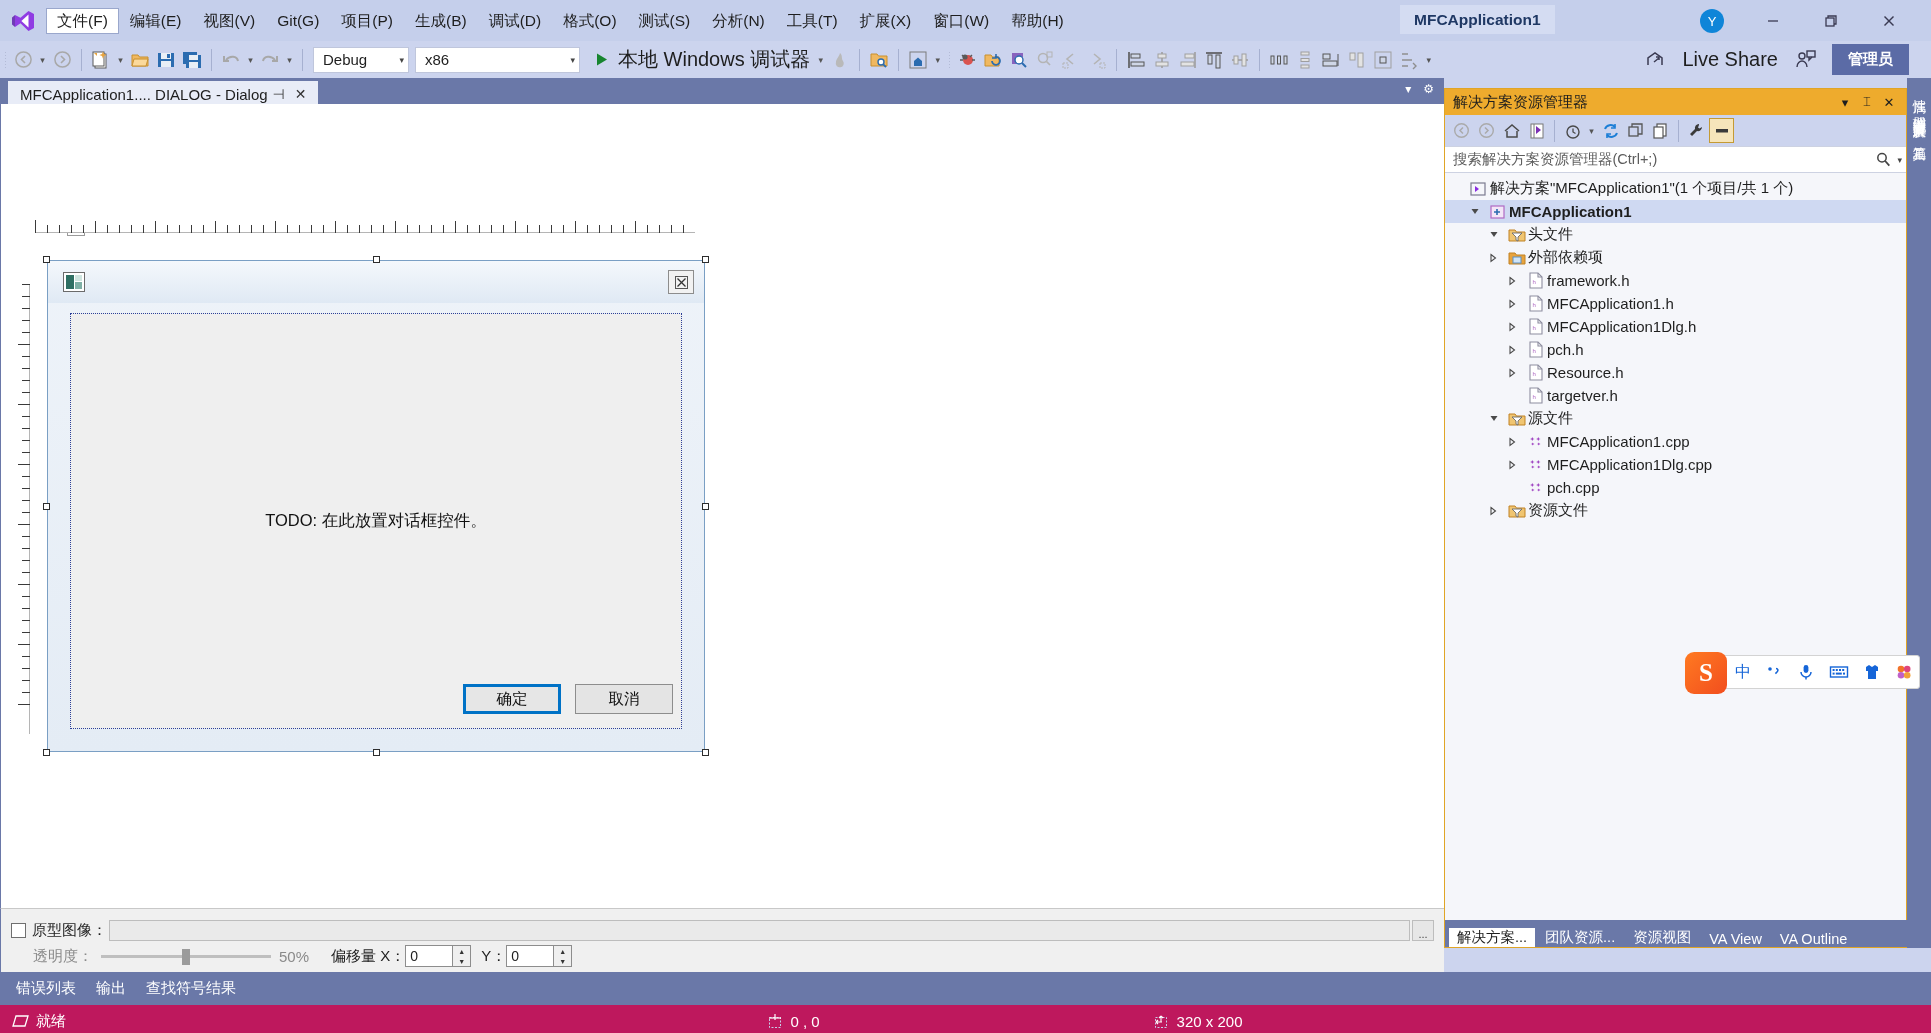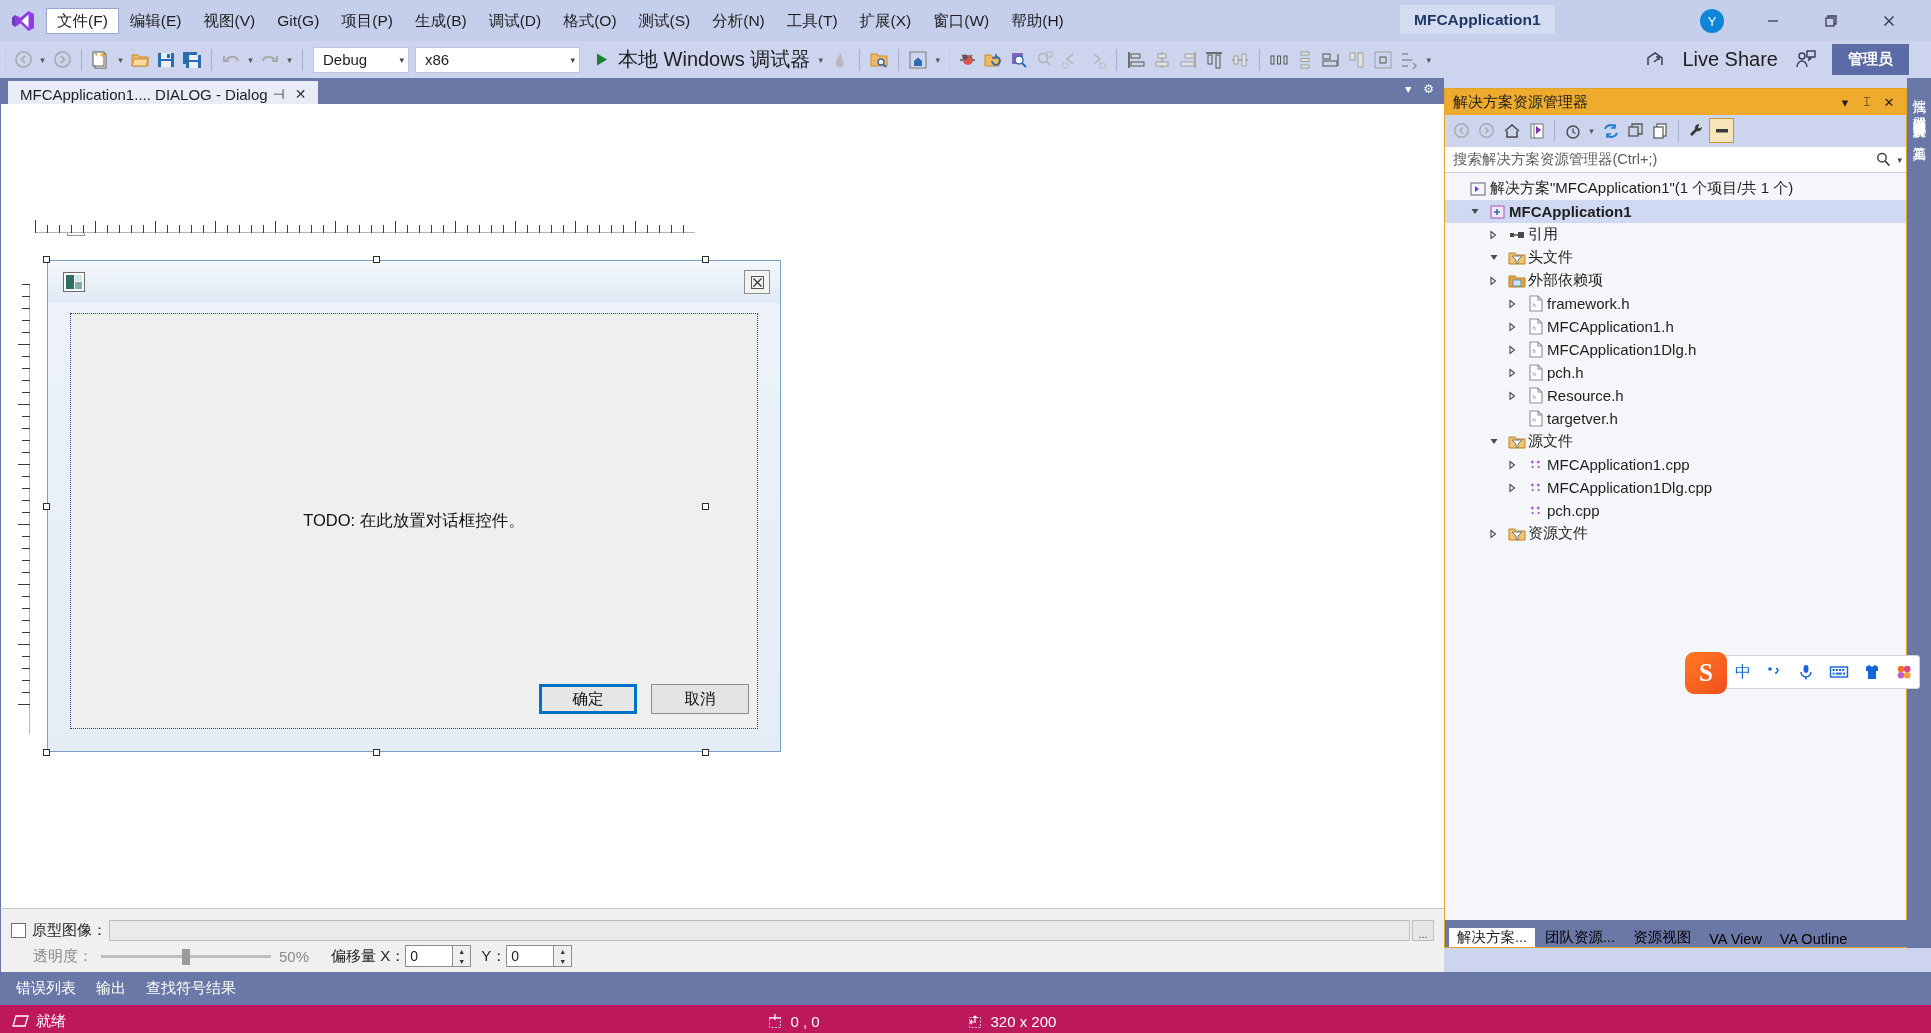--- a/index.html
+++ b/index.html
@@ -106,21 +106,21 @@
     background: #ffffff; border-right: 1px solid #b5b5b5;
   }
   .ruler-corner {
     position: absolute; left: 66px; top: 116px; width: 18px; height: 16px;
     background:#fff; border:1px solid #9a9a9a;
   }
 
   
   .dlg-wrap { position: absolute; left: 42px; top: 152px; width: 666px; height: 500px; }
   .dlg {
-    position: absolute; left: 4px; top: 4px; width: 734px; height: 492px;
+    position: absolute; left: 4px; top: 4px; width: 658px; height: 492px;
     border: 1px solid #7a9fc4;
     background: linear-gradient(to bottom, #eef3f9 0%, #e4ecf5 100%);
   }
   .dlg-caption {
     position: absolute; left: 0; top: 0; right: 0; height: 42px;
     background: linear-gradient(to bottom, #f4f8fc 0%, #dfe9f4 100%);
     display: flex; align-items: center; padding: 0 8px;
   }
   .dlg-icon { width: 22px; height: 20px; margin-left: 7px; border: 1px solid #6b6b6b; background: #fff;
     display:flex; align-items:center; justify-content:center; }
@@ -210,21 +210,21 @@
   .se-search .ph { flex: 1; font-size: 14.5px; color: #5c5c5c; }
   .se-tree { padding: 4px 0 0 0; font-size: 15px; color: #1e1e1e; }
   .tr { height: 23px; display: flex; align-items: center; white-space: nowrap; }
   .tr.sel { background: #cfd9f2; font-weight: bold; }
   .tw { width: 17px; text-align: center; font-size: 9px; color: #4a4a4a; }
   .ti { width: 22px; display: flex; align-items: center; justify-content: center; }
   .se-tabs {
     position: absolute; left: 0; bottom: 0; width: 463px; height: 27px;
     background: #6a78a8; display: flex; align-items: flex-end; padding-left: 4px;
   }
-  .se-tab { font-size: 14.5px; color: #000000; display: flex; align-items: center; padding: 0 8px; margin-right: 2px; }
+  .se-tab { font-size: 14.5px; color: #ffffff; display: flex; align-items: center; padding: 0 8px; margin-right: 2px; }
   .se-tab.active { background: #ffffff; color: #1e1e1e; }
 
   
   .ime {
     position: absolute; left: 1690px; top: 655px; height: 34px;
     background: #ffffff; border: 1px solid #d3d3d3; border-radius: 3px;
     display: flex; align-items: center; padding: 0 6px 0 44px; gap: 14px;
   }
   .ime-logo {
     position: absolute; left: -6px; top: -4px; width: 42px; height: 42px;
@@ -840,35 +840,20 @@
         <span class="ti">
           <svg width="18" height="16" viewBox="0 0 18 16">
             <rect x="2" y="2" width="13" height="12" fill="#f3e6f7" stroke="#b06ac4" stroke-width="1.2"></rect>
             <path d="M8 5v6M5 8h6" stroke="#2b6cb0" stroke-width="1.6"></path>
           </svg>
         </span>
         <span>MFCApplication1</span>
       </div>
       <div class="tr" style="padding-left: 44px;">
         <span class="tw">
-          <svg width="9" height="10" viewBox="0 0 9 10">
-            <path d="M2 1.5 6.5 5 2 8.5z" fill="none" stroke="#4a4a4a" stroke-width="1.1"></path>
-          </svg>
-        </span>
-        <span class="ti">
-          <svg width="18" height="16" viewBox="0 0 18 16">
-            <rect x="2" y="6" width="4" height="4" fill="#4a4a4a"></rect>
-            <rect x="10" y="5" width="6" height="6" fill="#4a4a4a"></rect>
-            <line x1="6" y1="8" x2="10" y2="8" stroke="#4a4a4a" stroke-width="1.4"></line>
-          </svg>
-        </span>
-        <span>引用</span>
-      </div>
-      <div class="tr" style="padding-left: 44px;">
-        <span class="tw">
           <svg width="10" height="9" viewBox="0 0 10 9">
             <path d="M1.5 2 8.5 2 5 7z" fill="#4a4a4a"></path>
           </svg>
         </span>
         <span class="ti">
           <svg width="18" height="16" viewBox="0 0 18 16">
             <path d="M1 3h6l1.5 2H17v9H1z" fill="#f0c571" stroke="#c08224"></path>
             <path d="M4 6h10l-4 4v4l-2-1v-3z" fill="#ffffff" stroke="#6a6a6a" stroke-width=".9"></path>
           </svg>
         </span>
@@ -1127,21 +1112,21 @@
   <div class="sb-item" style="min-width:200px;">
     <span>
       <svg width="17" height="15" viewBox="0 0 17 15">
           <rect x="2.5" y="3.5" width="11" height="10" fill="none" stroke="#c6cde9" stroke-dasharray="2 1.5"></rect>
           <line x1="8" y1="0" x2="8" y2="6" stroke="#fff" stroke-width="1.2"></line>
           <line x1="2" y1="4" x2="14" y2="4" stroke="#fff" stroke-width="1.2"></line>
         </svg>
     </span>
     <span>0 , 0</span>
   </div>
-  <div class="sb-item" style="min-width:300px;">
+  <div class="sb-item" style="min-width:300px;justify-content:flex-end;">
     <span>
       <svg width="17" height="15" viewBox="0 0 17 15">
           <rect x="2.5" y="3.5" width="11" height="10" fill="none" stroke="#c6cde9" stroke-dasharray="2 1.5"></rect>
           <path d="M8 8V2M8 2l-2 2M8 2l2 2" stroke="#fff" stroke-width="1.1" fill="none"></path>
           <path d="M3 8h6M3 8l2-2M3 8l2 2" stroke="#fff" stroke-width="1.1" fill="none"></path>
         </svg>
     </span>
     <span>320 x 200</span>
   </div>
   <div style="flex:1"></div>

